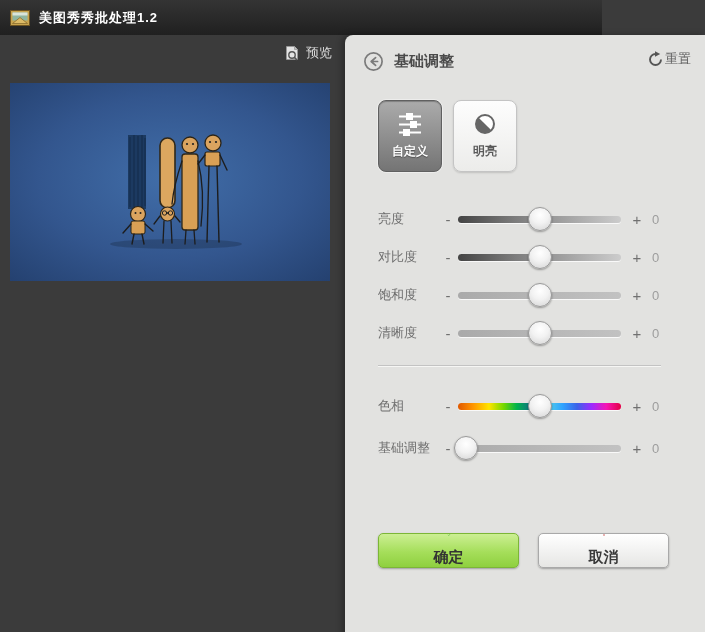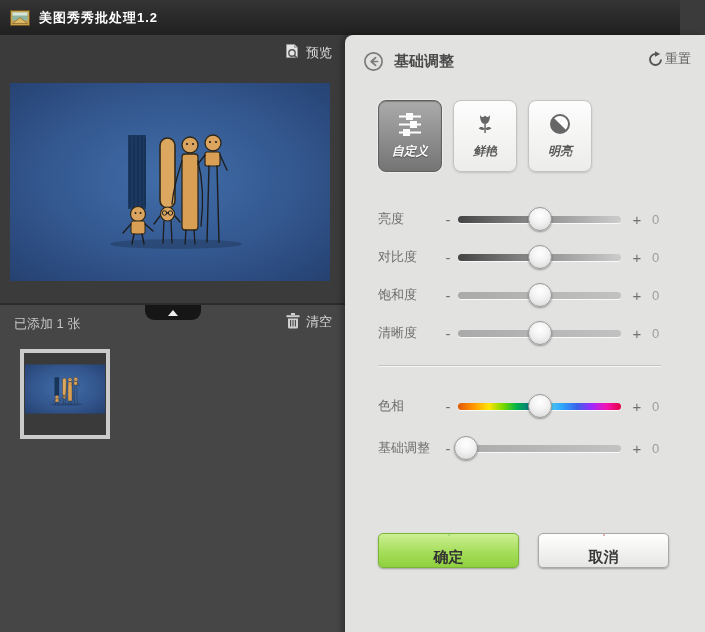--- a/index.html
+++ b/index.html
@@ -1,26 +1,26 @@
 <!DOCTYPE html>
 <html><head>
 <meta charset="utf-8">
 <style>
   * { margin:0; padding:0; box-sizing:border-box; }
   body { font-family:"Liberation Sans","DejaVu Sans",sans-serif; background:#111; }
   #window { position:relative; width:705px; height:632px; background:#3b3b3b; overflow:hidden; }
 
   
-  #titlebar { position:absolute; left:0; top:0; width:680px; height:35px;
+  #titlebar { position:absolute; left:0; top:0; width:602px; height:35px;
     background:linear-gradient(#343434,#262626 70%,#202020); display:flex; align-items:center; padding:0 10px; }
   #titlebar .app-title { color:#fff; font-weight:bold; font-size:13px; margin-left:9px; letter-spacing:1px; }
 
   
   #left-panel { position:absolute; left:0; top:35px; width:345px; height:597px; background:#3b3b3b; }
-  .dark-btn { display:inline-flex; align-items:flex-start; gap:6px; color:#d9d9d9; font-size:13px; cursor:pointer; }
+  .dark-btn { display:inline-flex; align-items:flex-end; gap:6px; color:#d9d9d9; font-size:13px; cursor:pointer; }
   #preview-btn { position:absolute; top:9px; right:13px; }
   #preview-image { position:absolute; left:10px; top:48px; width:320px; height:198px; }
   #left-lower { position:absolute; left:0; top:268px; width:345px; height:329px;
     background:#464646; border-top:2px solid #2b2b2b; }
   #collapse-pill { position:absolute; left:50%; transform:translateX(-50%); top:0; width:56px; height:15px;
     background:#161616; border-radius:0 0 9px 9px; display:flex; align-items:center; justify-content:center; cursor:pointer; }
   #added-label { position:absolute; left:14px; top:10px; color:#c6c6c6; font-size:13px; }
   #clear-btn { position:absolute; right:13px; top:8px; }
   #thumb-item { position:absolute; left:20px; top:44px; width:90px; height:90px;
     border:4px solid #cbcbcb; background:#3a3a3a; cursor:pointer; }
@@ -32,21 +32,21 @@
   #panel-header { position:absolute; left:18px; top:14px; right:14px; height:24px; display:flex; align-items:center; }
   #panel-title { margin-left:10px; font-size:15px; font-weight:bold; color:#4a4a4a; }
   #reset-btn { position:absolute; right:0; top:1px; display:inline-flex; align-items:center; gap:1px;
     color:#5f5f5f; font-size:13px; cursor:pointer; }
 
   
   #preset-row { position:absolute; left:33px; top:65px; display:flex; gap:11px; }
   .preset { width:64px; height:72px; border-radius:8px; display:flex; flex-direction:column;
     align-items:center; justify-content:center; gap:7px; cursor:pointer;
     background:linear-gradient(#fdfdfd,#ececea); border:1px solid #c4c4c4; box-shadow:0 1px 2px rgba(0,0,0,.15); }
-  .preset .plabel { font-size:12px; font-weight:bold; color:#5a5a5a;font-style:italic; }
+  .preset .plabel { font-size:12px; font-weight:bold; color:#5a5a5a; }
   .preset.selected { background:linear-gradient(#ababab,#747474); border:1px solid #606060;
     box-shadow:inset 0 1px 1px rgba(0,0,0,.25), 0 0 0 1px rgba(255,255,255,.4); }
   .preset.selected .plabel { color:#fff; text-shadow:0 1px 1px rgba(0,0,0,.4); }
 
   
   .slider-row { position:absolute; left:33px; width:300px; height:30px; display:flex; align-items:center; }
   .slider-label { width:63px; font-size:13px; color:#6e6e6e; }
   .step-btn { width:14px; text-align:center; color:#707070; font-size:15px; cursor:pointer; user-select:none; }
   .track { position:relative; width:163px; height:7px; border-radius:4px; margin:0 9px 0 3px;
     box-shadow:0 1px 0 rgba(255,255,255,.8); cursor:pointer; }
@@ -134,42 +134,20 @@
         <circle cx="7" cy="9" r="3.2" fill="none" stroke="#555" stroke-width="1.4"></circle>
         <line x1="9.4" y1="11.4" x2="12" y2="14" stroke="#555" stroke-width="1.6"></line>
       </svg>
       <span>预览</span>
     </div>
 
     <svg id="preview-image" viewBox="0 0 320 198">
       <use href="#preview-art"></use>
     </svg>
 
-    <div id="left-lower">
-      <div id="collapse-pill">
-        <svg width="10" height="6" viewBox="0 0 10 6">
-          <polygon points="5,0 10,6 0,6" fill="#ededed"></polygon>
-        </svg>
-      </div>
-      <span id="added-label">已添加 1 张</span>
-      <div id="clear-btn" class="dark-btn">
-        <svg width="14" height="16" viewBox="0 0 14 16">
-          <rect x="5" y="0" width="4" height="2" fill="#cfcfcf"></rect>
-          <rect x="0.5" y="2.2" width="13" height="2" fill="#cfcfcf"></rect>
-          <path d="M2 5.5 h10 v8.5 a1.5 1.5 0 0 1 -1.5 1.5 h-7 a1.5 1.5 0 0 1 -1.5 -1.5 z" fill="#cfcfcf"></path>
-          <path d="M4.6 7 v6.5 M7 7 v6.5 M9.4 7 v6.5" stroke="#464646" stroke-width="1.1"></path>
-        </svg>
-        <span>清空</span>
-      </div>
-      <div id="thumb-item">
-        <svg width="80" height="50" viewBox="0 0 320 198">
-          <use href="#preview-art"></use>
-        </svg>
-      </div>
-    </div>
   </div>
 
   <div id="right-panel">
 
     <div id="panel-header">
       <svg width="21" height="21" viewBox="0 0 21 21">
         <circle cx="10.5" cy="10.5" r="8.6" fill="none" stroke="#7b7b7b" stroke-width="1.7"></circle>
         <path d="M12.6 6.6 L8.2 10.5 L12.6 14.4 M8.2 10.5 H14.6" fill="none" stroke="#7b7b7b" stroke-width="1.7" stroke-linecap="round" stroke-linejoin="round"></path>
       </svg>
       <span id="panel-title">基础调整</span>
@@ -189,29 +167,20 @@
             <rect x="8" y="1" width="7" height="7" fill="#fff"></rect>
           <rect x="1" y="11.5" width="22" height="2" fill="#fff"></rect>
             <rect x="12" y="9" width="7" height="7" fill="#fff"></rect>
           <rect x="1" y="19.5" width="22" height="2" fill="#fff"></rect>
             <rect x="5" y="17" width="7" height="7" fill="#fff"></rect>
         </svg>
         <span class="plabel">自定义</span>
       </div>
       <div class="preset">
         <svg width="24" height="24" viewBox="0 0 24 24">
-          <path d="M7 3 C7 9 9 12 12 12 C15 12 17 9 17 3 C15.5 5.4 13.5 5.8 12 3.6 C10.5 5.8 8.5 5.4 7 3 Z" fill="#666"></path>
-          <rect x="11.3" y="12" width="1.5" height="9" fill="#666"></rect>
-          <path d="M12 17 C9.4 14.2 6.8 14.6 5.6 16.6 C8 18.4 10.6 18.2 12 17 Z" fill="#666"></path>
-          <path d="M12 17 C14.6 14.2 17.2 14.6 18.4 16.6 C16 18.4 13.4 18.2 12 17 Z" fill="#666"></path>
-        </svg>
-        <span class="plabel">鲜艳</span>
-      </div>
-      <div class="preset">
-        <svg width="24" height="24" viewBox="0 0 24 24">
           <circle cx="12" cy="12" r="9" fill="#fff" stroke="#666" stroke-width="2"></circle>
           <path d="M5.64 5.64 A9 9 0 0 0 18.36 18.36 Z" fill="#666"></path>
         </svg>
         <span class="plabel">明亮</span>
       </div>
     </div>
 
     <div class="slider-row" style="top:169px">
       <span class="slider-label">亮度</span>
       <span class="step-btn">-</span>

